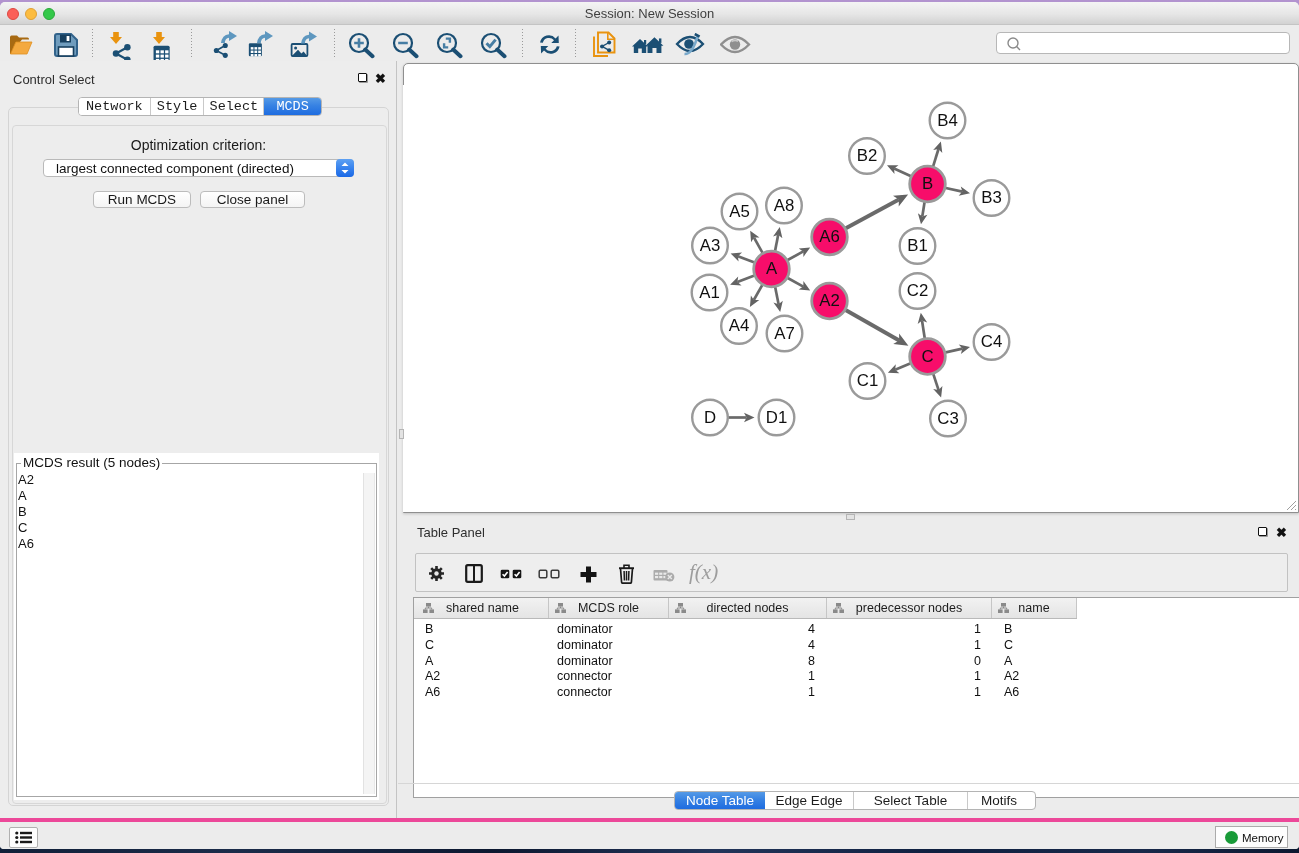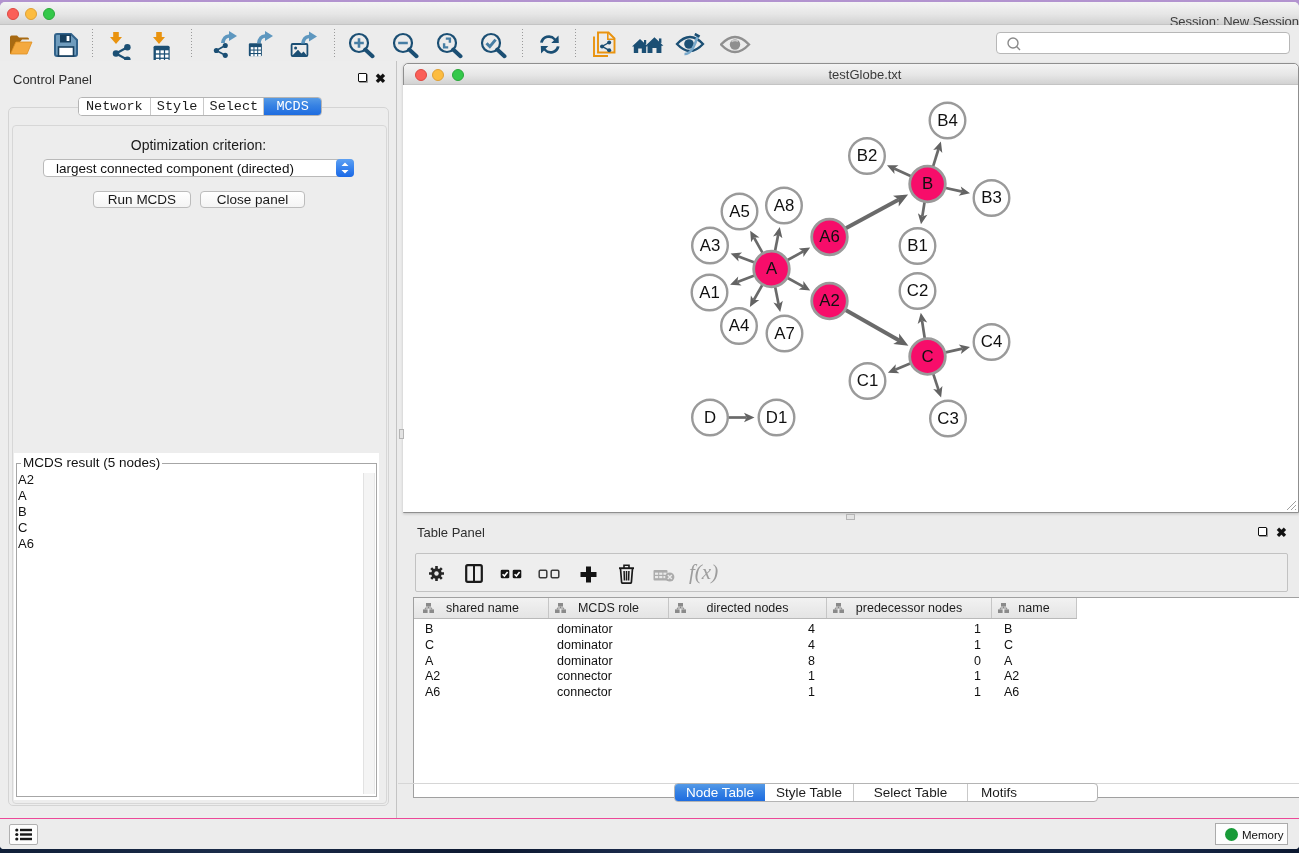--- a/index.html
+++ b/index.html
@@ -3,21 +3,21 @@
 <meta charset="utf-8">
 <style>
 * { margin:0; padding:0; box-sizing:border-box; }
 html,body { width:1299px; height:853px; overflow:hidden; }
 body { font-family:"Liberation Sans", sans-serif; background:#0e1d36; }
 #desktop { position:absolute; inset:0; background:linear-gradient(180deg,#b293cf 0%, #b79bd3 40%, #9f82c2 100%); }
 #desktopbottom { position:absolute; left:0; right:0; bottom:0; height:14px; background:linear-gradient(90deg,#101f38,#1b2c4a 18%,#0c1830 38%,#22355a 55%,#0f2040 72%,#18294a 88%,#0b1830); }
 #win { position:absolute; left:0; top:2px; width:1299px; height:847px; background:#ececec; border-radius:5px 5px 4px 4px; overflow:hidden; }
 .titlebar { background:linear-gradient(180deg,#f4f4f4 0%,#e6e6e6 55%,#d2d2d2 100%); border-bottom:1px solid #abababa8; }
 #maintitle { position:absolute; left:0; top:0; width:100%; height:23px; border-radius:5px 5px 0 0; }
-#maintitle .ttl { position:absolute; width:100%; text-align:right; top:12px; font-size:13px; color:#3f3f3f; }
+#maintitle .ttl { position:absolute; width:100%; text-align:center; top:4px; font-size:13px; color:#3f3f3f; }
 .tl { position:absolute; width:12px; height:12px; border-radius:50%; }
 .tl.r { background:#fb5f58; border:0.5px solid #dd4942; }
 .tl.y { background:#fcbc40; border:0.5px solid #dfa036; }
 .tl.g { background:#34c84a; border:0.5px solid #2aa83b; }
 #toolbar { position:absolute; left:0; top:23px; width:100%; height:36px; background:#ececec; }
 .tbsep { position:absolute; top:4px; height:30px; width:1px; background-image:linear-gradient(#9a9a9a 33%, rgba(0,0,0,0) 0%); background-size:1px 3px; }
 .tbi { position:absolute; top:4px; }
 #searchbox { position:absolute; left:996px; top:7px; width:294px; height:22px; background:#fff; border:1px solid #b7b7b7; border-radius:4px; }
 #cpanel { position:absolute; left:0; top:59px; width:397px; height:757px; background:#ededed; border-right:1px solid #c4c4c4; }
 .paneltitle { position:absolute; font-size:13px; color:#2e2e2e; }
@@ -38,21 +38,21 @@
 #netwin { position:absolute; left:403px; top:61px; width:896px; height:450px; border:1px solid #8f8f8f; border-radius:5px 5px 0 0; background:#fff; box-shadow:0 1px 3px rgba(0,0,0,0.18); }
 #netwin .titlebar { position:absolute; left:0; top:0; width:100%; height:21px; border-radius:5px 5px 0 0; }
 #netwin .ttl { position:absolute; left:14px; width:100%; text-align:center; top:3px; font-size:13px; color:#3a3a3a; }
 #canvas { position:absolute; left:-1px; top:21px; width:895px; height:427px; background:#fff; }
 #tpanel { position:absolute; left:398px; top:518px; width:901px; height:298px; background:#ececec; }
 #ttoolbar { position:absolute; left:17px; top:33px; width:873px; height:39px; background:#eeeeee; border:1px solid #c2c2c2; border-radius:2px; }
 #tablebox { position:absolute; left:15px; top:77px; width:966px; height:201px; background:#fff; border:1px solid #a0a0a0; }
 #thead { position:absolute; left:0; top:0; height:21px; background:linear-gradient(180deg,#f2f2f2,#e4e4e4); border-bottom:1px solid #b9b9b9; }
 .th { position:absolute; top:0; height:20px; border-right:1px solid #c6c6c6; font-size:12.5px; color:#1d1d1d; text-align:center; line-height:20px; }
 .trow { position:absolute; font-size:12.5px; color:#101010; }
-#statusbar { position:absolute; left:0; top:816px; width:1299px; height:31px; background:#ececec; border-top:1px solid #ec4899; }
+#statusbar { position:absolute; left:0; top:816px; width:1299px; height:31px; background:#ececec; border-top:4px solid #ec4899; }
 #memorybtn { position:absolute; right:11px; top:4px; width:73px; height:22px; background:#fdfdfd; border:1px solid #ababab; font-size:12px; color:#111; }
 #listbtn { position:absolute; left:9px; top:5px; width:29px; height:21px; background:#fdfdfd; border:1px solid #b0b0b0; border-radius:2px; }
 svg { display:block; }
 </style>
 </head>
 <body>
 <div id="desktop"></div>
 <div id="desktopbottom"></div>
 <div id="win">
   <div id="maintitle" class="titlebar">
@@ -204,21 +204,21 @@
       <div class="tbsep" style="left:522px;"></div>
       <div class="tbsep" style="left:575px;"></div>
     <div id="searchbox">
         <svg width="18" height="18" style="position:absolute;left:8px;top:2px;" viewBox="0 0 18 18">
 <circle cx="8" cy="8" r="5" fill="none" stroke="#8a8a8a" stroke-width="1.4"></circle>
 <path d="M11.6 11.6 L15 15" stroke="#8a8a8a" stroke-width="1.4"></path>
         </svg>
       </div>
   </div>
   <div id="cpanel">
-    <div class="paneltitle" style="left:13px;top:11px;">Control Panel</div>
+    <div class="paneltitle" style="left:13px;top:11px;">Control Select</div>
     <div class="flo" style="left:358px;top:12px;"></div>
     <div class="clo" style="left:375px;top:10px;">✖</div>
     <div class="cpouter">
         <div class="cpinner"></div>
       </div>
     <div class="tabgroup" style="left:78px;top:36px;width:244px;font-family:Liberation Mono, monospace;">
       <div class="tab" style="width:72px;">Network</div>
       <div class="tab" style="width:54px;">Style</div>
       <div class="tab" style="width:60px;">Select</div>
       <div class="tab sel" style="width:57px;">MCDS</div>
@@ -235,26 +235,20 @@
     <div class="btn" style="left:93px;top:130px;width:98px;">Run MCDS</div>
     <div class="btn" style="left:200px;top:130px;width:105px;">Close panel</div>
     <div id="mcdsbox">
       <div id="mcdssb"></div>
       <div id="mcdsborder"></div>
       <div id="mcdslabel">MCDS result (5 nodes)</div>
       <div id="mcdslist">A2<br>A<br>B<br>C<br>A6</div>
     </div>
   </div>
   <div id="netwin">
-    <div class="titlebar">
-      <div class="tl r" style="left:11px;top:5px;"></div>
-      <div class="tl y" style="left:28px;top:5px;"></div>
-      <div class="tl g" style="left:48px;top:5px;"></div>
-      <div class="ttl">testGlobe.txt</div>
-    </div>
     <div id="canvas">
       <svg width="895" height="423" viewBox="0 0 895 423" font-family="Liberation Sans, sans-serif">
           <line x1="352.1" y1="190.2" x2="334.4" y2="196.9" stroke="#6a6a6a" stroke-width="2.7"></line>
 <polygon points="327.1,199.7 335.2,191.5 334.4,196.9 338.6,200.5" fill="#636363"></polygon>
 <line x1="383.8" y1="192.5" x2="400.3" y2="201.6" stroke="#6a6a6a" stroke-width="2.7"></line>
 <polygon points="407.2,205.4 395.7,204.5 400.3,201.6 400.4,196.1" fill="#636363"></polygon>
 <line x1="352.2" y1="177.8" x2="334.9" y2="171.2" stroke="#6a6a6a" stroke-width="2.7"></line>
 <polygon points="327.6,168.4 339.1,167.6 334.9,171.2 335.6,176.6" fill="#636363"></polygon>
 <line x1="359.8" y1="199.2" x2="350.8" y2="215.0" stroke="#6a6a6a" stroke-width="2.7"></line>
 <polygon points="346.9,221.9 347.9,210.4 350.8,215.0 356.3,215.1" fill="#636363"></polygon>
@@ -468,23 +462,23 @@
         <div class="trow" style="left:255px;top:71.4px;width:146px;text-align:right;">1</div>
         <div class="trow" style="left:413px;top:71.4px;width:154px;text-align:right;">1</div>
         <div class="trow" style="left:590px;top:71.4px;">A2</div>
         <div class="trow" style="left:11px;top:87.2px;">A6</div>
         <div class="trow" style="left:143px;top:87.2px;">connector</div>
         <div class="trow" style="left:255px;top:87.2px;width:146px;text-align:right;">1</div>
         <div class="trow" style="left:413px;top:87.2px;width:154px;text-align:right;">1</div>
         <div class="trow" style="left:590px;top:87.2px;">A6</div>
     </div>
     <div style="position:absolute;left:0;top:263px;width:901px;height:1px;background:#d6d6d6;"></div>
-    <div class="tabgroup" style="left:276px;top:263px;width:424px;">
+    <div class="tabgroup" style="left:276px;top:271px;width:362px;">
       <div class="tab sel" style="width:90px;">Node Table</div>
-      <div class="tab" style="width:89px;">Style Table</div>
+      <div class="tab" style="width:89px;">Edge Edge</div>
       <div class="tab" style="width:114px;">Select Table</div>
       <div class="tab" style="width:62px;">Motifs</div>
     </div>
   </div>
   <div style="position:absolute;left:399px;top:427px;width:5px;height:10px;border:1px solid #b5b5b5;background:#e3e3e3;"></div>
 <div style="position:absolute;left:846px;top:512px;width:9px;height:6px;border:1px solid #b5b5b5;background:#e3e3e3;"></div>
   <div id="statusbar">
     <div id="listbtn">
         <svg width="17" height="13" style="position:absolute;left:5px;top:3px;" viewBox="0 0 17 13">
 <g fill="#191919">

